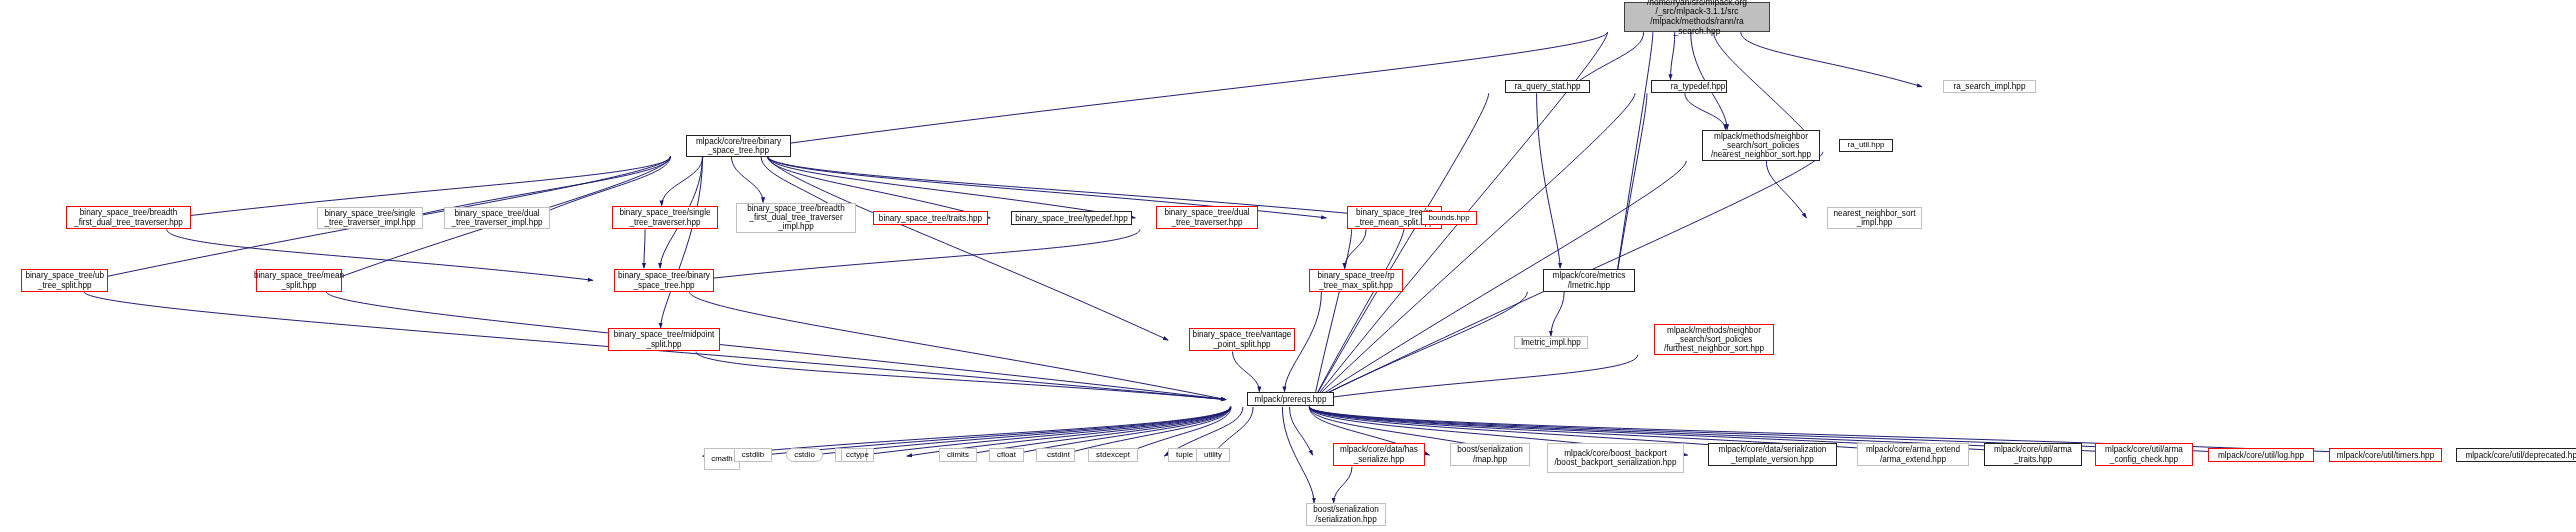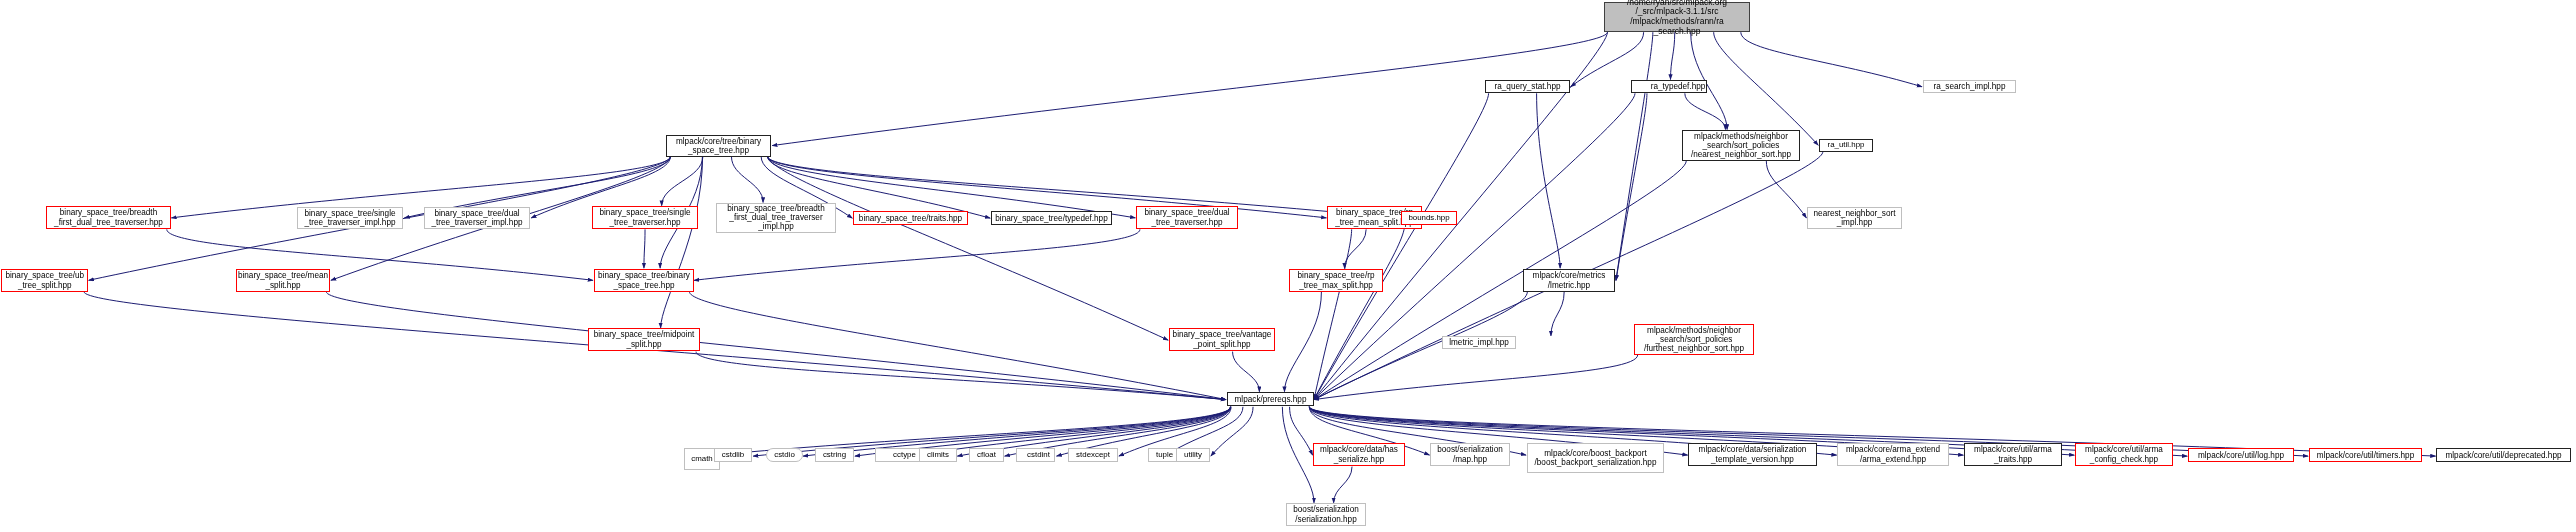--- a/index.html
+++ b/index.html
@@ -32,20 +32,21 @@
     justify-content: center;
     text-align: center;
     line-height: 1.12;
     white-space: pre-line;
     background: #ffffff;
     border: 0.7px solid #bfbfbf;
     color: #000000;
     font-size: 8.2px;
     padding: 0.7px 2px;
     z-index: 5;
+    margin-left: 20px;
   }
   .node.red {
     border: 1.1px solid #ff0000;
   }
   .node.black {
     border: 1.1px solid #222222;
   }
   .node.root {
     background: #bfbfbf;
     border: 1.1px solid #404040;
@@ -164,42 +165,42 @@
       <div class="node black" style="left: 991px; top: 211px; width: 121px; height: 14.4px;">binary_space_tree/typedef.hpp</div>
       <div class="node red" style="left: 1136px; top: 206px; width: 102px; height: 23px;">binary_space_tree/dual
 _tree_traverser.hpp</div>
       <div class="node red" style="left: 1327px; top: 206px; width: 95px; height: 23px;">binary_space_tree/rp
 _tree_mean_split.hpp</div>
       <div class="node red sm" style="left: 1401px; top: 211px; width: 56px; height: 14.4px;">bounds.hpp</div>
       <div class="node" style="left: 1807px; top: 207px; width: 95px; height: 21.7px;">nearest_neighbor_sort
 _impl.hpp</div>
       <div class="node red" style="left: 1.3px; top: 269px; width: 87px; height: 23px;">binary_space_tree/ub
 _tree_split.hpp</div>
-      <div class="node red" style="left: 236px; top: 269px; width: 94px; height: 23px;">binary_space_tree/mean
+      <div class="node red" style="left: 236px; top: 269px; width: 86px; height: 23px;">binary_space_tree/mean
 _split.hpp</div>
       <div class="node red" style="left: 594px; top: 269px; width: 100px; height: 23px;">binary_space_tree/binary
 _space_tree.hpp</div>
       <div class="node red" style="left: 1289px; top: 269px; width: 94px; height: 23px;">binary_space_tree/rp
 _tree_max_split.hpp</div>
       <div class="node black" style="left: 1523px; top: 269px; width: 92px; height: 23px;">mlpack/core/metrics
 /lmetric.hpp</div>
       <div class="node red" style="left: 588px; top: 328px; width: 112px; height: 23px;">binary_space_tree/midpoint
 _split.hpp</div>
       <div class="node red" style="left: 1169px; top: 328px; width: 106px; height: 23px;">binary_space_tree/vantage
 _point_split.hpp</div>
-      <div class="node" style="left: 1442px; top: 336px; width: 74px; height: 13px;">lmetric_impl.hpp</div>
+      <div class="node" style="left: 1494px; top: 336px; width: 74px; height: 13px;">lmetric_impl.hpp</div>
       <div class="node red" style="left: 1634px; top: 324px; width: 120px; height: 31px;">mlpack/methods/neighbor
 _search/sort_policies
 /furthest_neighbor_sort.hpp</div>
       <div class="node black" style="left: 1227px; top: 392px; width: 87px; height: 14.4px;">mlpack/prereqs.hpp</div>
       <div class="node sm" style="left: 684px; top: 448px; width: 36px; height: 22px;">cmath</div>
       <div class="node sm" style="left: 714px; top: 448px; width: 38px; height: 14.4px;">cstdlib</div>
       <div class="node sm" style="left: 766px; top: 448px; width: 37px; height: 14.4px; border-radius: 7px;">cstdio</div>
       <div class="node sm" style="left: 815px; top: 448px; width: 39px; height: 14.4px;">cstring</div>
-      <div class="node sm" style="left: 875px; top: 448px; width: 52px; height: 14.4px; padding-left: 9px;">cctype</div>
+      <div class="node sm" style="left: 821px; top: 448px; width: 26px; height: 14.4px; padding-left: 9px;">cctype</div>
       <div class="node sm" style="left: 919px; top: 448px; width: 38px; height: 14.4px;">climits</div>
       <div class="node sm" style="left: 969px; top: 448px; width: 35px; height: 14.4px;">cfloat</div>
       <div class="node sm" style="left: 1016px; top: 448px; width: 39px; height: 14.4px; padding-left: 8px;">cstdint</div>
       <div class="node sm" style="left: 1068px; top: 448px; width: 50px; height: 14.4px;">stdexcept</div>
       <div class="node sm" style="left: 1148px; top: 448px; width: 33px; height: 14.4px;">tuple</div>
       <div class="node sm" style="left: 1176px; top: 448px; width: 34px; height: 14.4px;">utility</div>
       <div class="node red" style="left: 1313px; top: 443px; width: 92px; height: 23px;">mlpack/core/data/has
 _serialize.hpp</div>
       <div class="node" style="left: 1430px; top: 443px; width: 80px; height: 23px;">boost/serialization
 /map.hpp</div>

